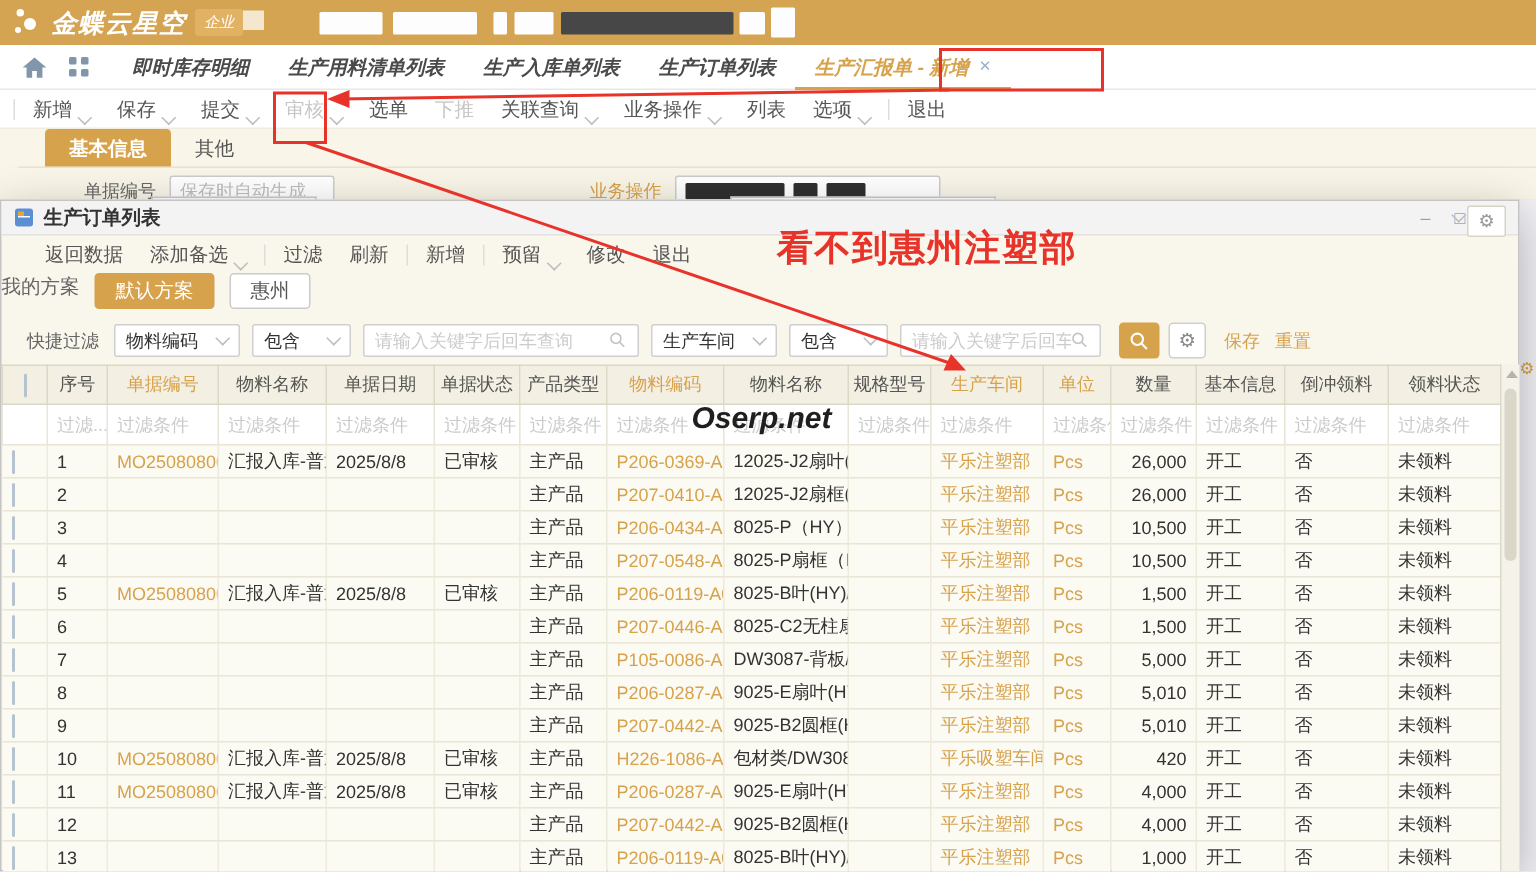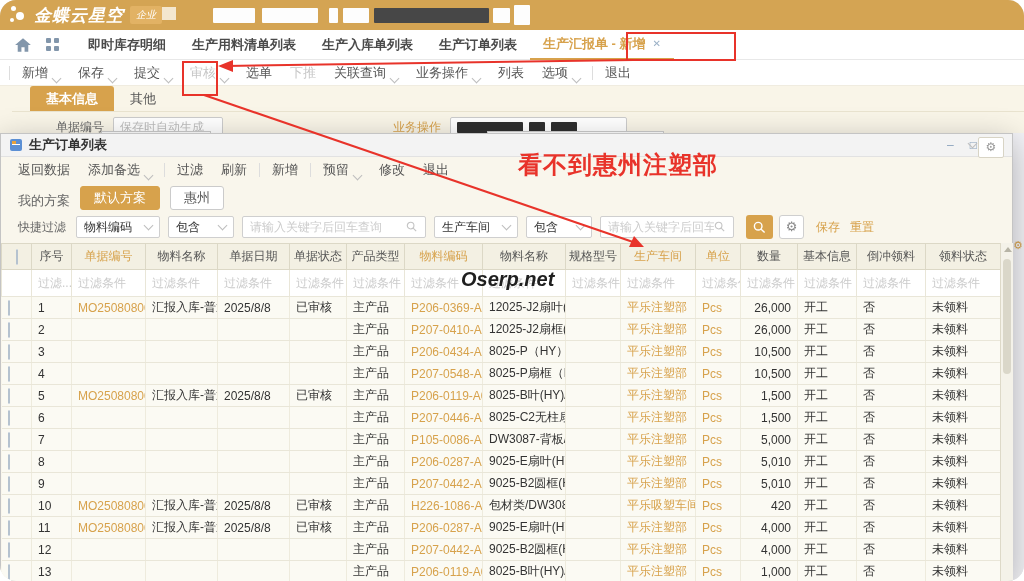--- a/index.html
+++ b/index.html
@@ -1,36 +1,36 @@
 <!DOCTYPE html>
 <html><head>
 <meta charset="utf-8">
 <style>
   html,body{margin:0;padding:0;}
   .screen{position:relative;width:1024px;height:581px;background:#e5e5e5;overflow:hidden;
-          font-family:"Liberation Sans","DejaVu Sans",sans-serif;border-radius:16px;-webkit-font-smoothing:antialiased;}
+          font-family:"Liberation Sans","DejaVu Sans",sans-serif;-webkit-font-smoothing:antialiased;}
   
   .topbar{position:absolute;left:0;top:0;width:1024px;height:30px;background:#d4a453;display:flex;align-items:center;}
   .logo-dots{width:22px;height:22px;margin-left:8px;position:relative;}
   .logo-dots i{position:absolute;border-radius:50%;background:#fff;}
   .logo-dots i:nth-child(1){width:5px;height:5px;left:3px;top:2px;}
   .logo-dots i:nth-child(2){width:8px;height:8px;left:8px;top:8px;}
   .logo-dots i:nth-child(3){width:4px;height:4px;left:2px;top:14px;}
   .logo-text{color:#fff;font-size:17px;font-weight:700;font-style:italic;margin-left:4px;letter-spacing:1px;}
   .logo-badge{position:relative;margin-left:6px;background:#e2b264;color:#fff;font-size:10px;padding:2px 6px;border-radius:2px;font-style:italic;}
   .logo-badge::after{content:"";position:absolute;right:-14px;top:1px;width:14px;height:13px;background:#f4e7cf;}
   .rb{position:absolute;top:8px;height:15px;background:#fdfdfd;border-radius:1px;}
   .rb.dark{background:#474747;}
   
   .navtabs{position:absolute;left:0;top:30px;width:1024px;height:30px;background:#fff;border-bottom:1px solid #e8e8e8;
            display:flex;align-items:center;padding-left:14px;box-sizing:border-box;}
   .nav-home{width:18px;height:18px;margin-right:14px;}
   .nav-grid{width:13px;height:13px;display:grid;grid-template-columns:6px 6px;grid-gap:2px;margin-right:16px;}
   .nav-grid i{width:5px;height:5px;background:#8296ab;border-radius:1px;}
-  .nav-tab{height:29px;line-height:29px;padding:0 13px;font-size:13px;font-weight:700;color:#4a4a4a;display:flex;align-items:center;white-space:nowrap;cursor:default;}
+  .nav-tab{height:29px;line-height:29px;padding:0 13px;font-size:13px;font-weight:700;color:#4a4a4a;display:flex;align-items:flex-start;white-space:nowrap;cursor:default;font-style:italic;}
   .nav-tab.active{color:#d7a24c;border-bottom:2px solid #d7a24c;height:28px;}
   .tab-close{color:#9ab0c6;font-size:10px;margin-left:7px;font-weight:400;}
   
   .main-toolbar{position:absolute;left:0;top:60px;width:1024px;height:26px;background:#fff;border-bottom:1px solid #f0ece0;
                 display:flex;align-items:center;padding-left:6px;box-sizing:border-box;font-size:13px;color:#555;}
   .tb-item{padding:0 9px;display:flex;align-items:flex-end;white-space:nowrap;}
   .tb-item.disabled{color:#c6c6c6;}
   .caret{width:6px;height:6px;border-right:1px solid #bdbdbd;border-bottom:1px solid #bdbdbd;
          transform:rotate(45deg);display:inline-block;margin-left:5px;margin-top:-4px;}
   .tb-sep{width:1px;height:14px;background:#ddd;margin:0 3px;}
@@ -50,25 +50,25 @@
   .modal{position:absolute;left:0;top:133px;width:1013px;height:448px;background:#f9f6ec;border:1px solid #c4c4c4;
          box-sizing:border-box;box-shadow:0 8px 30px rgba(0,0,0,.28);z-index:10;}
   .m-titlebar{height:22px;background:#f3f3f3;border-bottom:1px solid #e2e2e2;display:flex;align-items:center;padding:0 9px;}
   .m-win-icon{width:12px;height:12px;background:#5b8fd4;border-radius:2px;position:relative;}
   .m-win-icon::after{content:"";position:absolute;left:2px;top:2px;right:2px;bottom:2px;background:
      linear-gradient(#fff,#fff) 0 3px/8px 1px no-repeat, linear-gradient(#e8a33d,#e8a33d) 0 0/4px 3px no-repeat;}
   .m-title{font-size:13px;font-weight:700;color:#333;margin-left:7px;}
   .m-controls{margin-left:auto;display:flex;gap:16px;align-items:center;}
   .m-controls span{font-size:12px;color:#8ba3bd;line-height:1;cursor:default;}
   .m-controls .close{color:#6f9bd0;}
-  .m-toolbar{height:25px;display:flex;align-items:center;padding-left:8px;font-size:13px;color:#555;position:relative;}
+  .m-toolbar{height:25px;display:flex;align-items:center;padding-left:20px;font-size:13px;color:#555;position:relative;}
   .m-gearbox{position:absolute;right:8px;top:3px;width:24px;height:19px;border:1px solid #d8d4c5;background:#fff;
              color:#999;font-size:12px;text-align:center;line-height:18px;border-radius:2px;}
   .m-gear-caret{position:absolute;right:36px;top:10px;}
-  .m-plans{height:28px;display:flex;align-items:flex-end;padding-left:17px;gap:10px;font-size:13px;color:#666;}
+  .m-plans{height:28px;display:flex;align-items:flex-start;gap:10px;font-size:13px;color:#666;}
   .plan-btn{height:22px;line-height:22px;padding:0 13px;font-size:13px;border-radius:3px;background:#fff;border:1px solid #cbcbcb;color:#555;}
   .plan-btn.active{background:#d7a24c;border-color:#d7a24c;color:#fff;}
   .m-qf{height:34px;display:flex;align-items:center;padding-left:17px;font-size:12px;color:#666;}
   .qf-label{margin-right:10px;}
   .qf-groups{display:flex;align-items:center;gap:8px;}
   .sel,.inp{height:20px;background:#fff;border:1px solid #cfcfcf;border-radius:2px;display:flex;align-items:center;
             justify-content:space-between;padding:0 7px;box-sizing:content-box;}
   .sel span{color:#333;}
   .inp .ph{color:#cccccc;overflow:hidden;white-space:nowrap;}
   .qf-search{width:27px;height:24px;background:#d7a24c;border:none;border-radius:3px;margin-left:12px;display:flex;align-items:center;justify-content:center;}

